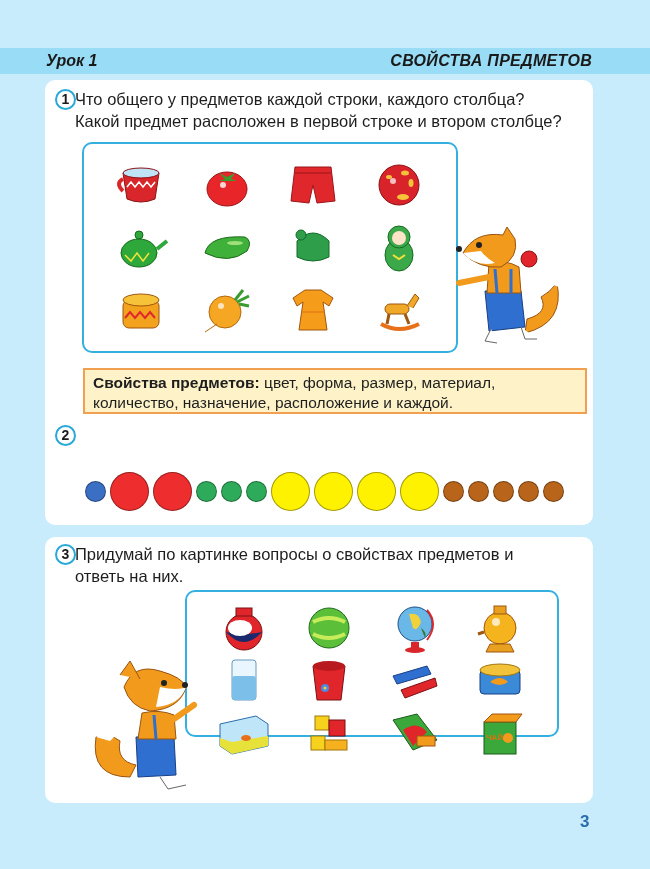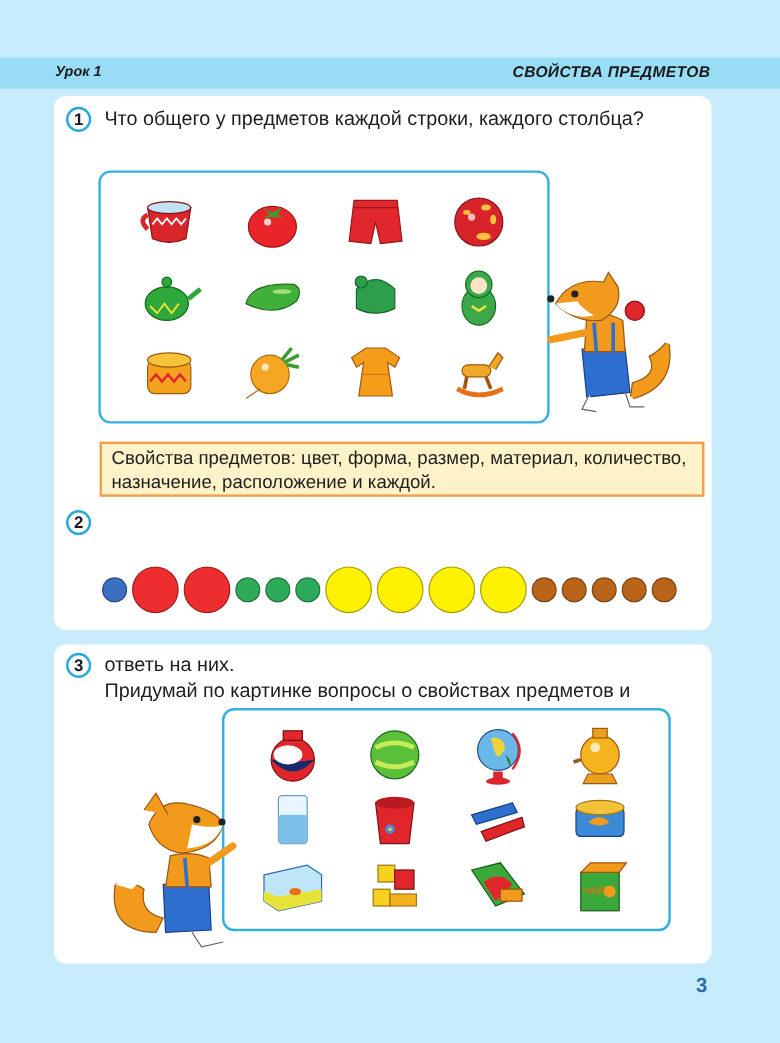--- a/index.html
+++ b/index.html
@@ -9,60 +9,60 @@
     font-family: "Liberation Sans", sans-serif;
     color: #1e1e1e;
     position: relative;
   }
   .header-band {
     position: absolute; left: 0; top: 48px; width: 650px; height: 26px;
     background: #99dcf5;
   }
   .lesson-label {
     position: absolute; left: 46px; top: 52px;
-    font-size: 12px; font-weight: bold; font-style: italic; color: #1a1a1a;
+    font-size: 16px; font-weight: bold; font-style: italic; color: #1a1a1a;
   }
   .lesson-title {
     position: absolute; right: 58px; top: 52px;
-    font-size: 13px; font-weight: bold; font-style: italic; color: #1a1a1a;
+    font-size: 16px; font-weight: bold; font-style: italic; color: #1a1a1a;
     letter-spacing: 0.3px;
   }
   .card {
     position: absolute; background: #ffffff; border-radius: 10px;
   }
   .card1 { left: 45px; top: 80px; width: 548px; height: 445px; }
   .card2 { left: 45px; top: 537px; width: 548px; height: 266px; }
   .task {
     position: absolute; left: 10px; font-size: 16.5px; line-height: 22px; color: #1e1e1e;
   }
   .badge {
     position: absolute; left: 0; top: 1px;
     width: 21px; height: 21px; border-radius: 50%;
     border: 2px solid #2aa8d8; background: #fff;
     font-size: 14px; font-weight: bold; text-align: center; line-height: 17px; color: #1a1a1a;
   }
-  .task-text { margin-left: 32px; display: block; }
+  .task-text { margin-left: 20px; display: block; }
   .pic-box {
     position: absolute; border: 2px solid #33b0e0; border-radius: 10px; background: #fff;
   }
   .pic1 { left: 37px; top: 62px; width: 376px; height: 211px; }
-  .pic2 { left: 140px; top: 53px; width: 374px; height: 186px; }
+  .pic2 { left: 140px; top: 53px; width: 374px; height: 147px; }
   .grid {
     position: absolute; inset: 10px 14px;
     display: grid; grid-template-columns: repeat(4, 1fr); grid-template-rows: repeat(3, 1fr);
     align-items: center; justify-items: center;
   }
   .item { width: 56px; height: 52px; position: relative; }
   .item svg { width: 100%; height: 100%; }
   .info-box {
     position: absolute; left: 38px; top: 288px; width: 504px; height: 46px;
     background: #fdf2c8; border: 2px solid #f0a050;
     padding: 3px 8px; font-size: 15.5px; line-height: 20px; color: #1e1e1e;
   }
-  .info-box b { font-weight: normal; text-align: right; }
+  .info-box b { font-weight: bold; text-align: right; }
   .circles {
     position: absolute; left: 40px; top: 391px; height: 40px; width: 480px;
     display: flex; align-items: center; gap: 4px;
   }
   .circle { border-radius: 50%; border: 1px solid rgba(0,0,0,0.35); flex: none; }
   .fox { position: absolute; }
   .page-number {
     position: absolute; left: 580px; top: 812px;
     font-size: 17px; font-weight: bold; color: #2a6cb0;
   }
@@ -71,20 +71,21 @@
 <body>
 
 <div class="header-band"></div>
 <div class="lesson-label">Урок 1</div>
 <div class="lesson-title">СВОЙСТВА ПРЕДМЕТОВ</div>
 
 <div class="card card1">
   <div class="task" style="top:8px;">
     <span class="badge">1</span>
     <span class="task-text">Что общего у предметов каждой строки, каждого столбца?</span>
+    <span class="task-text">Какой предмет расположен в первой строке и втором столбце?</span>
   </div>
 
   <div class="pic-box pic1">
     <div class="grid">
 
       <div class="item">
         <svg viewBox="0 0 56 52">
             <path d="M10 14 L46 14 L42 40 Q28 46 14 40 Z" fill="#d9262b" stroke="#8a1216"></path>
             <ellipse cx="28" cy="14" rx="18" ry="5" fill="#bfe4f5" stroke="#8a1216"></ellipse>
             <path d="M14 28 l4 -5 l4 5 l4 -5 l4 5 l4 -5 l4 5 l4 -5" stroke="#fff" fill="none" stroke-width="1.5"></path>
@@ -219,22 +220,22 @@
       <div class="circle" style="width: 21px; height: 21px; background: rgb(184, 101, 27);"></div>
       <div class="circle" style="width: 21px; height: 21px; background: rgb(184, 101, 27);"></div>
       <div class="circle" style="width: 21px; height: 21px; background: rgb(184, 101, 27);"></div>
       <div class="circle" style="width: 21px; height: 21px; background: rgb(184, 101, 27);"></div>
     </div>
 </div>
 
 <div class="card card2">
   <div class="task" style="top:6px;">
     <span class="badge">3</span>
+    <span class="task-text">Придумай по картинке вопросы о свойствах предметов и</span>
     <span class="task-text">ответь на них.</span>
-    <span class="task-text">Придумай по картинке вопросы о свойствах предметов и</span>
   </div>
 
   <div class="pic-box pic2">
     <div class="grid">
       <div class="item">
         <svg viewBox="0 0 56 52">
             <ellipse cx="28" cy="30" rx="18" ry="18" fill="#e0262a" stroke="#7a1014"></ellipse>
             <path d="M10 30 Q28 50 46 30 Q28 34 10 30 Z" fill="#1a2a6c"></path>
             <ellipse cx="24" cy="26" rx="12" ry="8" fill="#fff"></ellipse>
             <rect x="20" y="6" width="16" height="8" fill="#e0262a" stroke="#7a1014"></rect>

